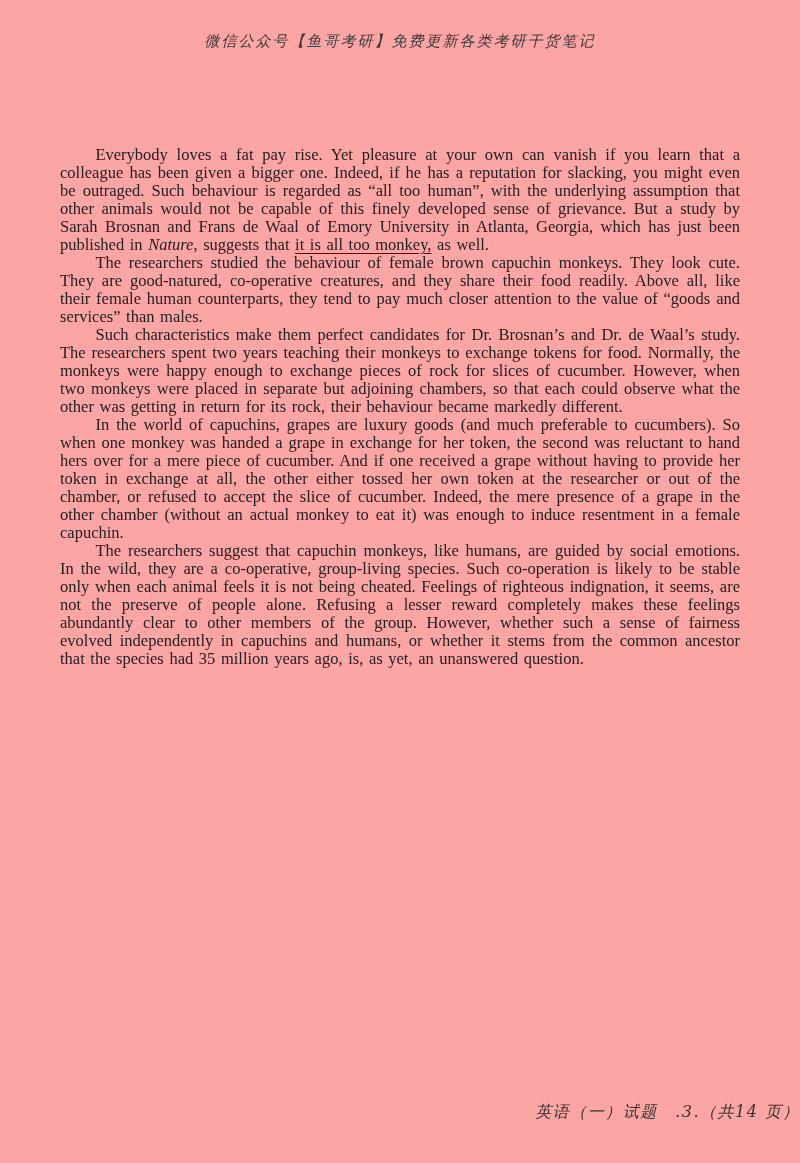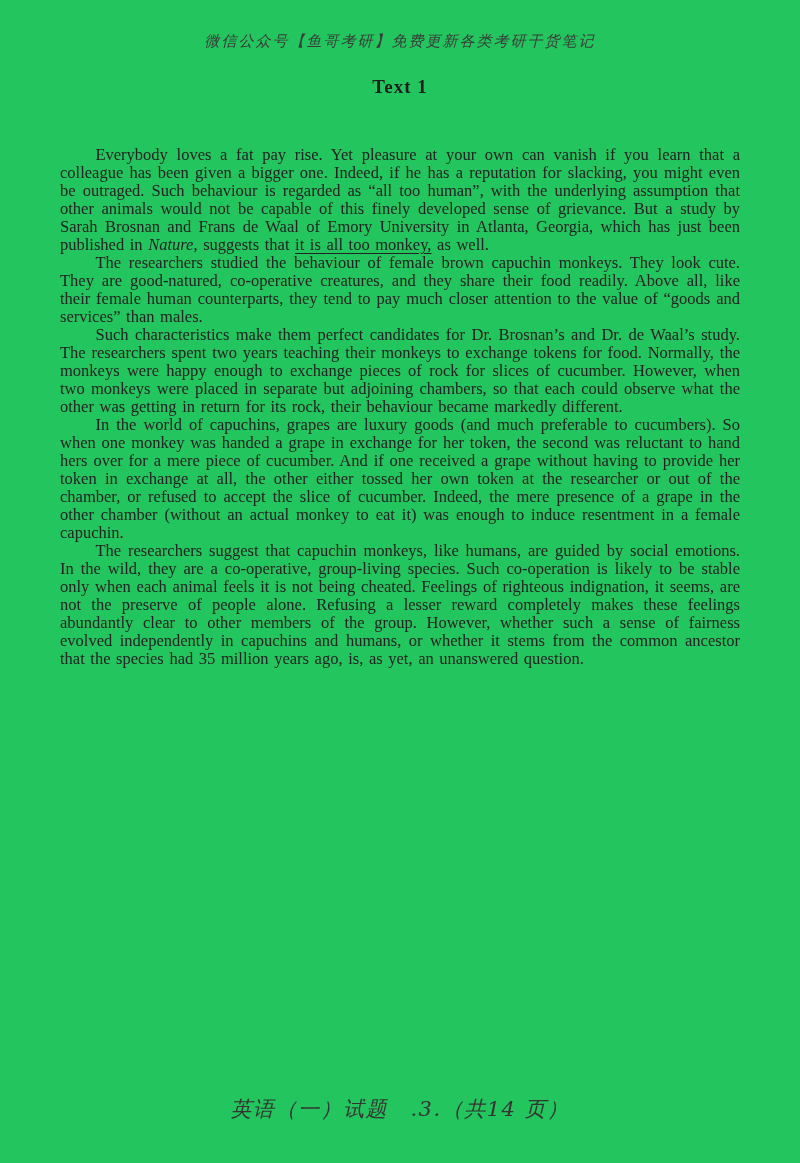--- a/index.html
+++ b/index.html
@@ -5,21 +5,21 @@
   html, body {
     margin: 0;
     padding: 0;
     background: #e8e8e8;
   }
   .page {
     position: relative;
     width: 800px;
     height: 1163px;
     margin: 0 auto;
-    background: #22c55e;
+    background: #fca5a5;
     color: #262626;
     overflow: hidden;
   }
   .watermark-header {
     position: absolute;
     top: 32px;
     left: 0;
     width: 100%;
     text-align: center;
     font-family: "DejaVu Serif", "Liberation Serif", serif;
@@ -62,36 +62,35 @@
   }
   .underlined-phrase {
     text-decoration: underline;
     text-underline-offset: 3px;
   }
   .page-footer {
     position: absolute;
     bottom: 40px;
     left: 0;
     width: 100%;
-    text-align: center;
+    text-align: right;
     font-family: "DejaVu Serif", "Liberation Serif", serif;
     font-style: italic;
-    font-size: 21px;
+    font-size: 16px;
     letter-spacing: 1.5px;
     color: #333;
   }
 </style>
 </head>
 <body>
 
 <div class="page">
 
   <div class="watermark-header">微信公众号【鱼哥考研】免费更新各类考研干货笔记</div>
 
-  <h1 class="passage-title">Text 1</h1>
 
   <div class="passage-body">
 
     <p><span>Everybody loves a fat pay rise. Yet pleasure at your own can vanish if you learn that a colleague has been given a bigger one. Indeed, if he has a reputation for slacking, you might even be outraged. Such behaviour is regarded as “all too human”, with the underlying assumption that other animals would not be capable of this finely developed sense of grievance. But a study by Sarah Brosnan and Frans de Waal of Emory University in Atlanta, Georgia, which has just been published in </span><span class="journal-name">Nature</span><span>, suggests that </span><span class="underlined-phrase">it is all too monkey,</span><span> as well.</span></p>
 
     <p>The researchers studied the behaviour of female brown capuchin monkeys. They look cute. They are good-natured, co-operative creatures, and they share their food readily. Above all, like their female human counterparts, they tend to pay much closer attention to the value of “goods and services” than males.</p>
 
     <p>Such characteristics make them perfect candidates for Dr. Brosnan’s and Dr. de Waal’s study. The researchers spent two years teaching their monkeys to exchange tokens for food. Normally, the monkeys were happy enough to exchange pieces of rock for slices of cucumber. However, when two monkeys were placed in separate but adjoining chambers, so that each could observe what the other was getting in return for its rock, their behaviour became markedly different.</p>
 
     <p>In the world of capuchins, grapes are luxury goods (and much preferable to cucumbers). So when one monkey was handed a grape in exchange for her token, the second was reluctant to hand hers over for a mere piece of cucumber. And if one received a grape without having to provide her token in exchange at all, the other either tossed her own token at the researcher or out of the chamber, or refused to accept the slice of cucumber. Indeed, the mere presence of a grape in the other chamber (without an actual monkey to eat it) was enough to induce resentment in a female capuchin.</p>

